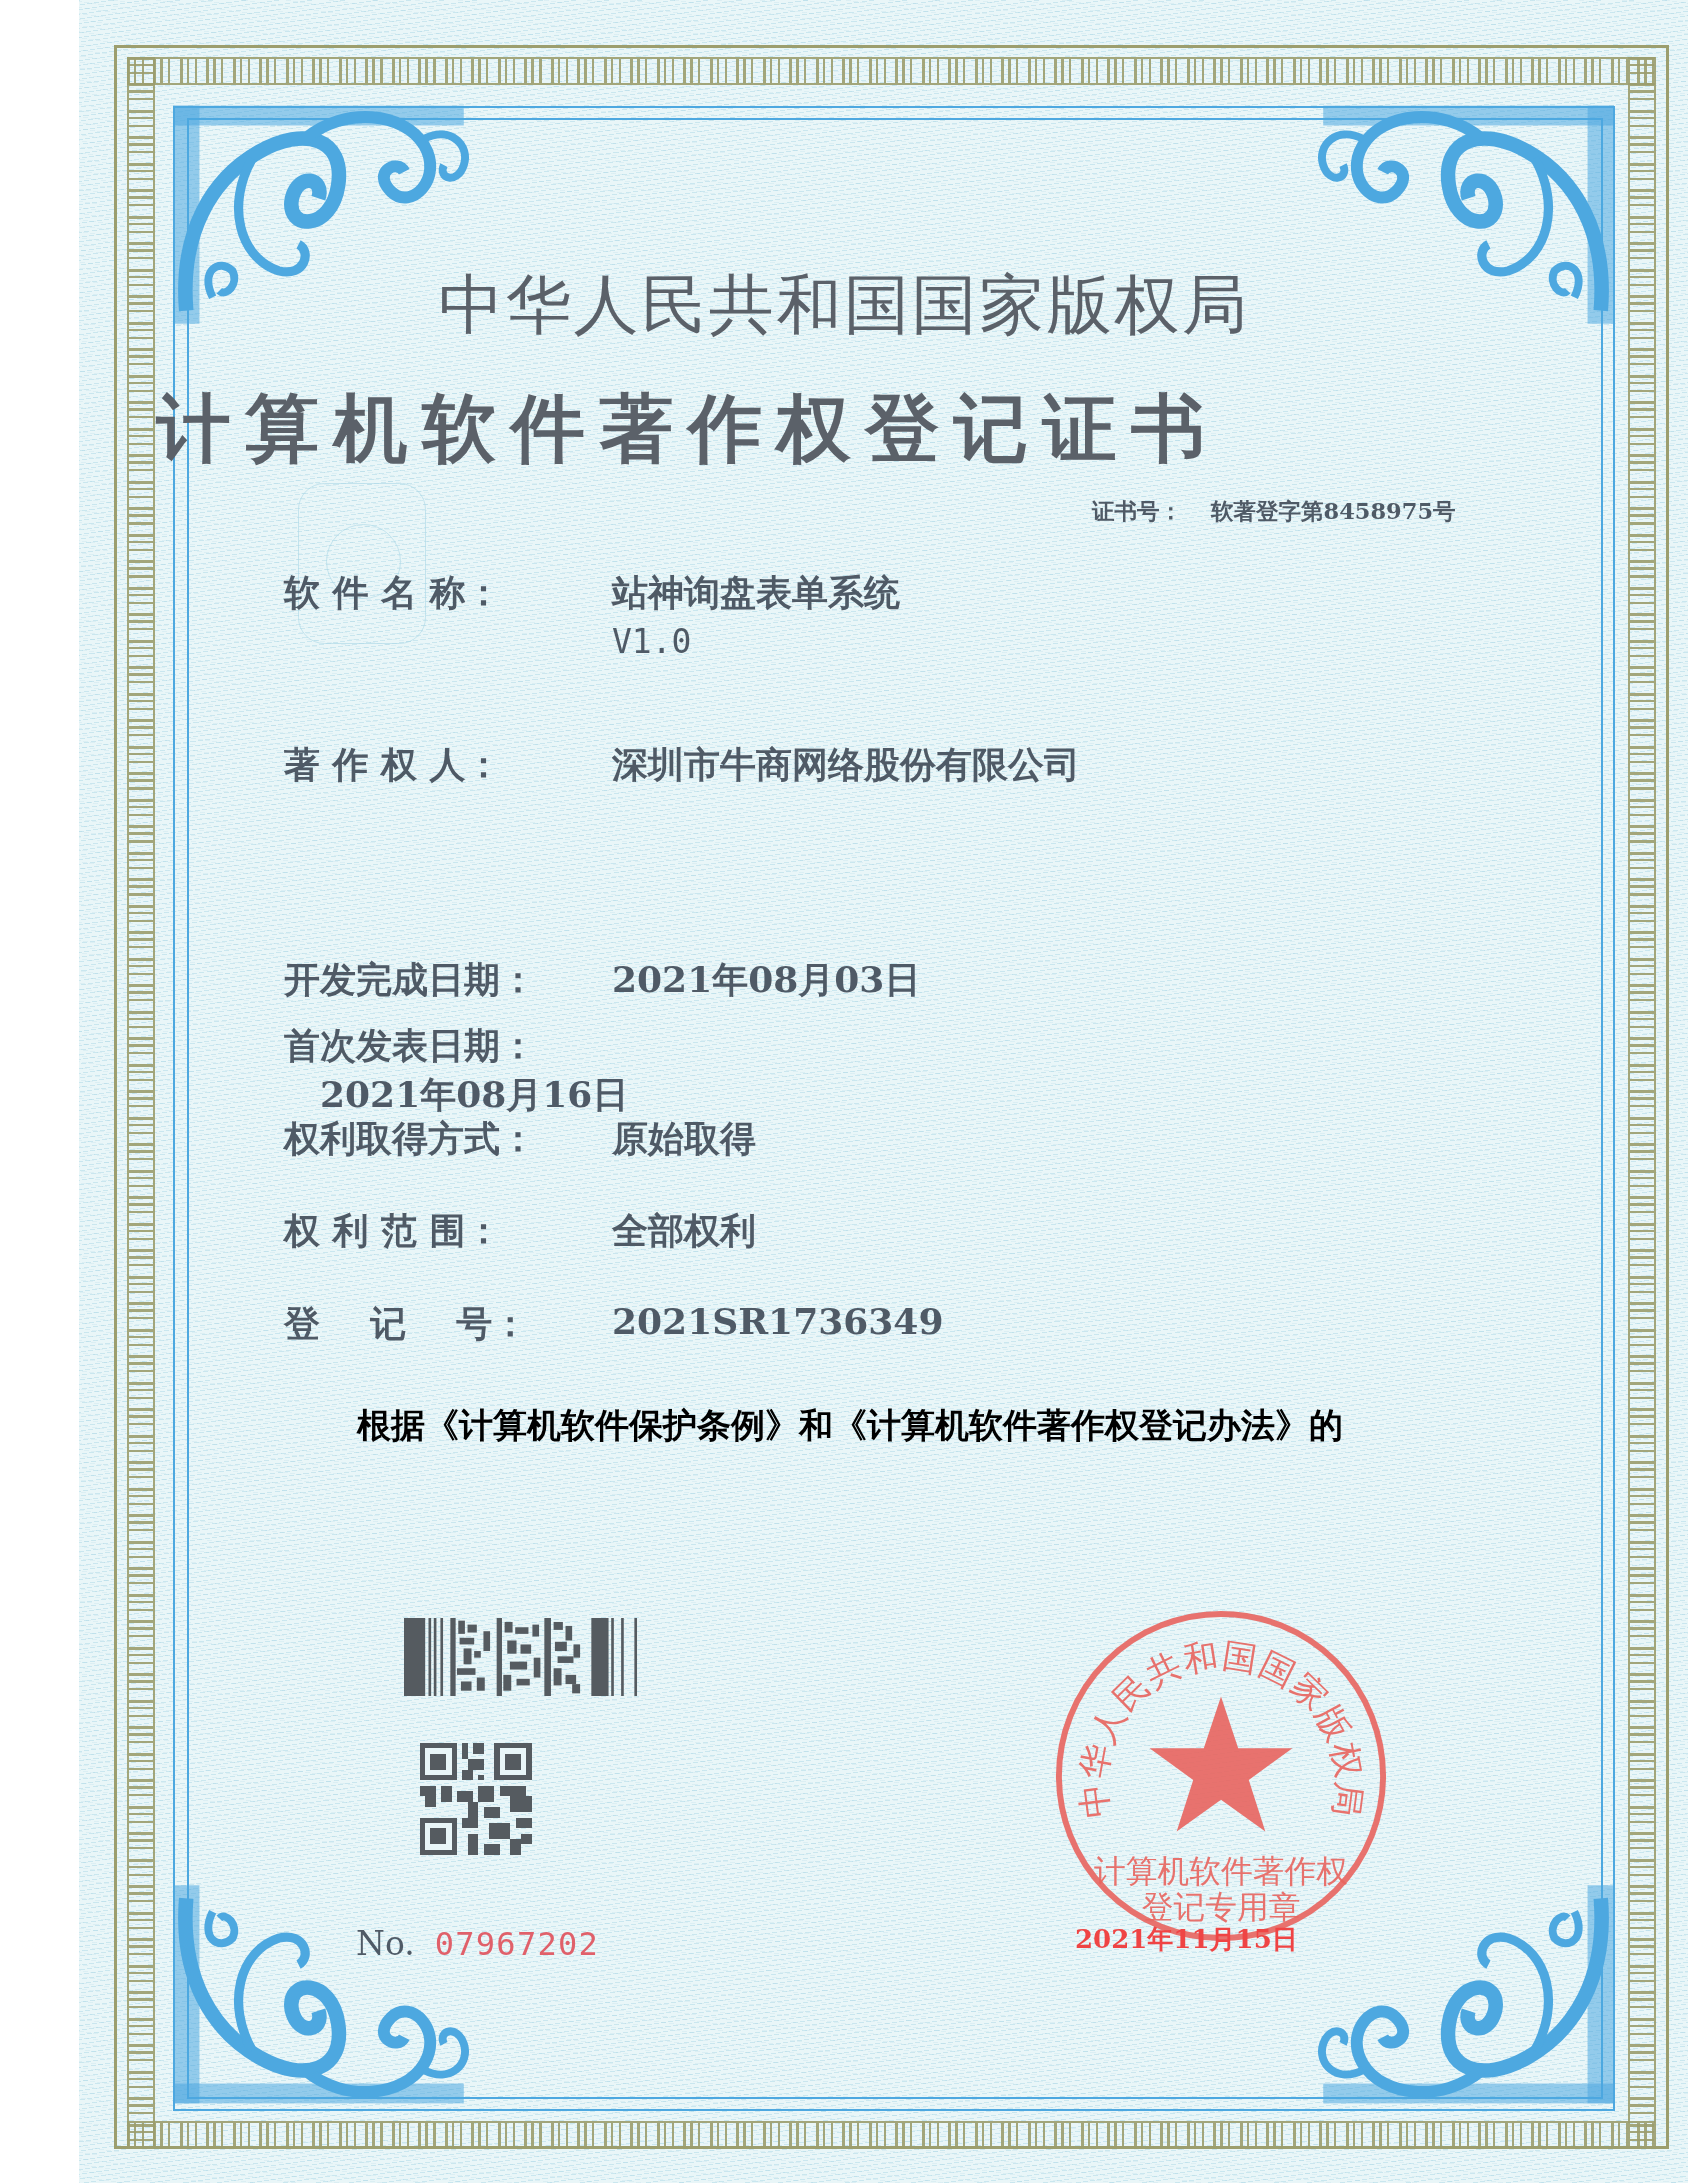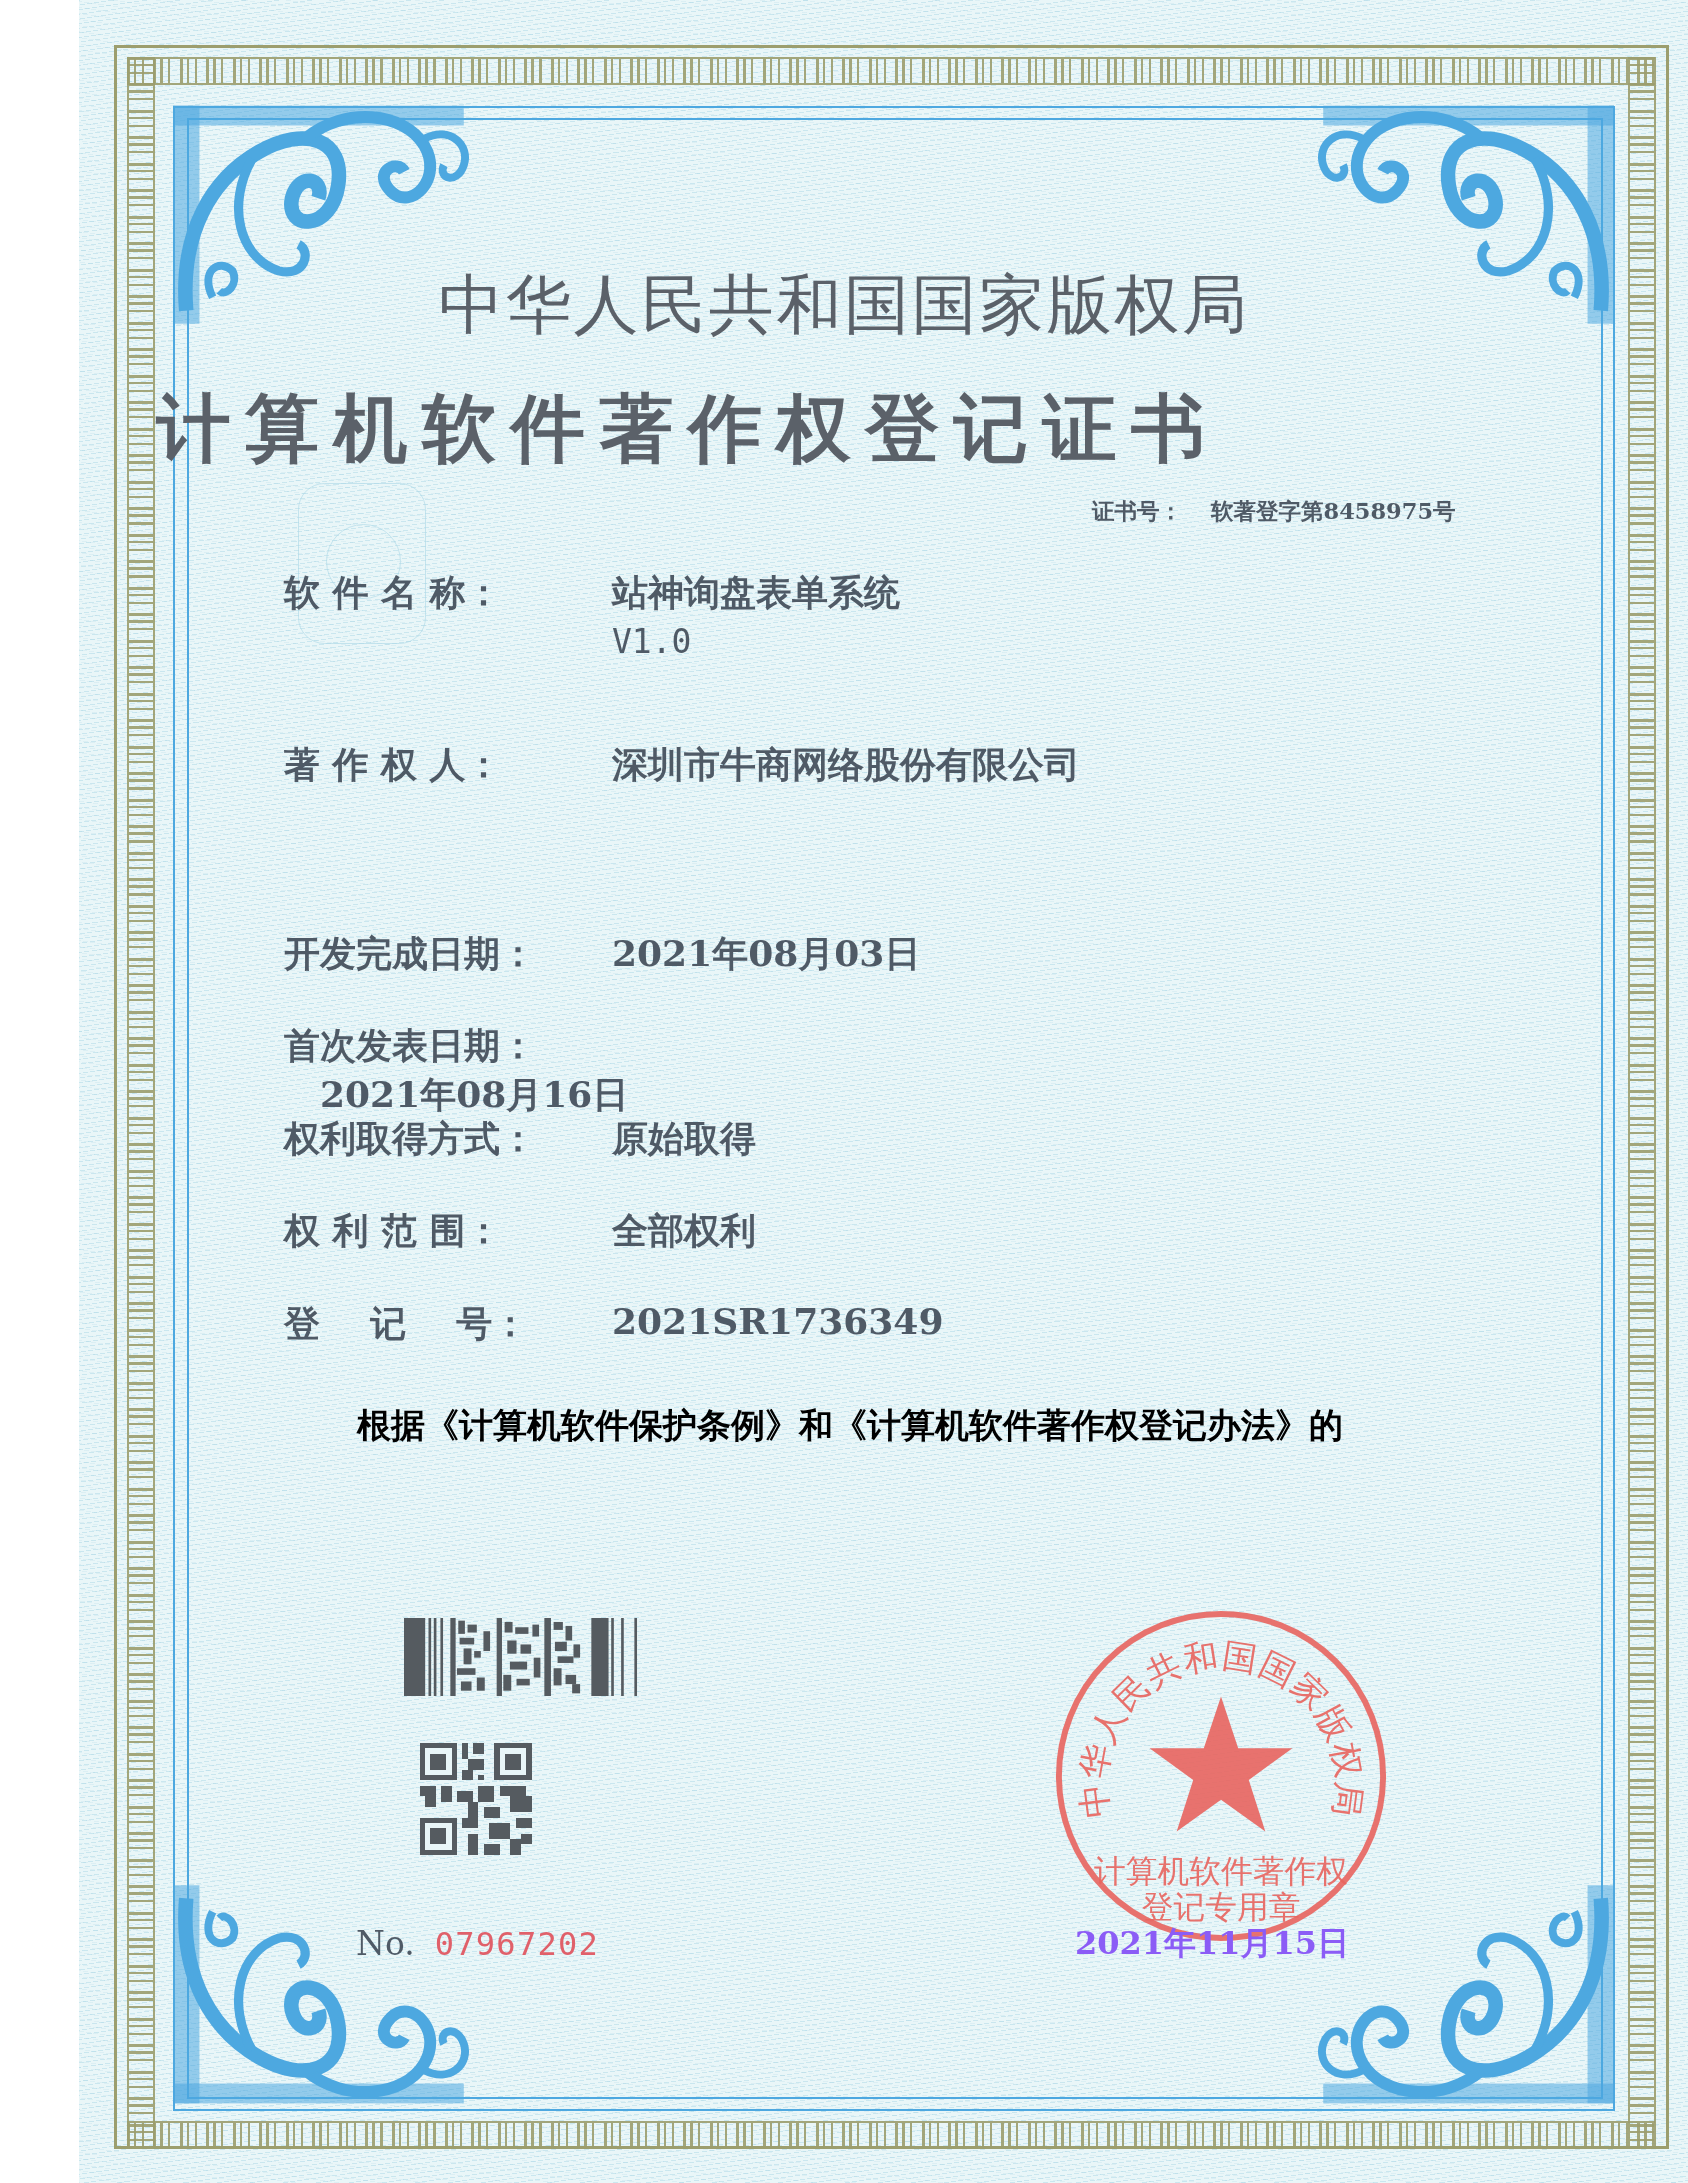--- a/index.html
+++ b/index.html
@@ -91,21 +91,21 @@
     .qrcode {
       position: absolute; left: 415px; top: 1743px; width: 121px; height: 112px;
     }
     .barcode svg, .qrcode svg { width: 100%; height: 100%; display: block; }
     .serial {
       position: absolute; left: 356px; top: 1924px; font-size: 33px;
     }
     .serial .no { color: #4f5a66; font-family: "DejaVu Serif", serif; margin-right: 20px; }
     .serial .num { color: #e0606a; font-family: "DejaVu Sans Mono", "Liberation Mono", monospace; font-size: 32px; letter-spacing: 1.3px; }
     .issue-date {
-      position: absolute; left: 1075px; top: 1922px; font-size: 32px; color: #8b5cf6; font-weight: bold;
+      position: absolute; left: 1075px; top: 1922px; font-size: 26px; color: #ef4444; font-weight: bold;
     }
     .seal {
       position: absolute; left: 1049px; top: 1604px; width: 344px; height: 344px;
     }
     .seal svg { width: 100%; height: 100%; display: block; }
     .watermark {
       position: absolute; left: 298px; top: 483px; width: 126px; height: 159px;
       border: 1.3px solid rgba(170,215,230,0.6); border-radius: 26.5px;
     }
     .watermark::after {
@@ -183,21 +183,21 @@
   <span class="label">软 件 名 称：</span>
   <span class="value">
     <span class="line">站神询盘表单系统</span>
     <span class="line" style="font-family:'DejaVu Sans Mono',monospace;font-weight:normal;font-size:33px;margin-top:4px;">V1.0</span>
   </span>
 </div>
 <div class="field" style="top:741px;">
   <span class="label">著 作 权 人：</span>
   <span class="value">深圳市牛商网络股份有限公司</span>
 </div>
-<div class="field" style="top:930px;align-items:center;">
+<div class="field" style="top:956px;align-items:center;">
   <span class="label">开发完成日期：</span>
   <span class="value">2021年08月03日</span>
 </div>
 <div class="field" style="top:1022px;flex-direction:column;">
   <span class="label">首次发表日期：</span>
   <span class="value">2021年08月16日</span>
 </div>
 <div class="field" style="top:1115px;">
   <span class="label">权利取得方式：</span>
   <span class="value">原始取得</span>

